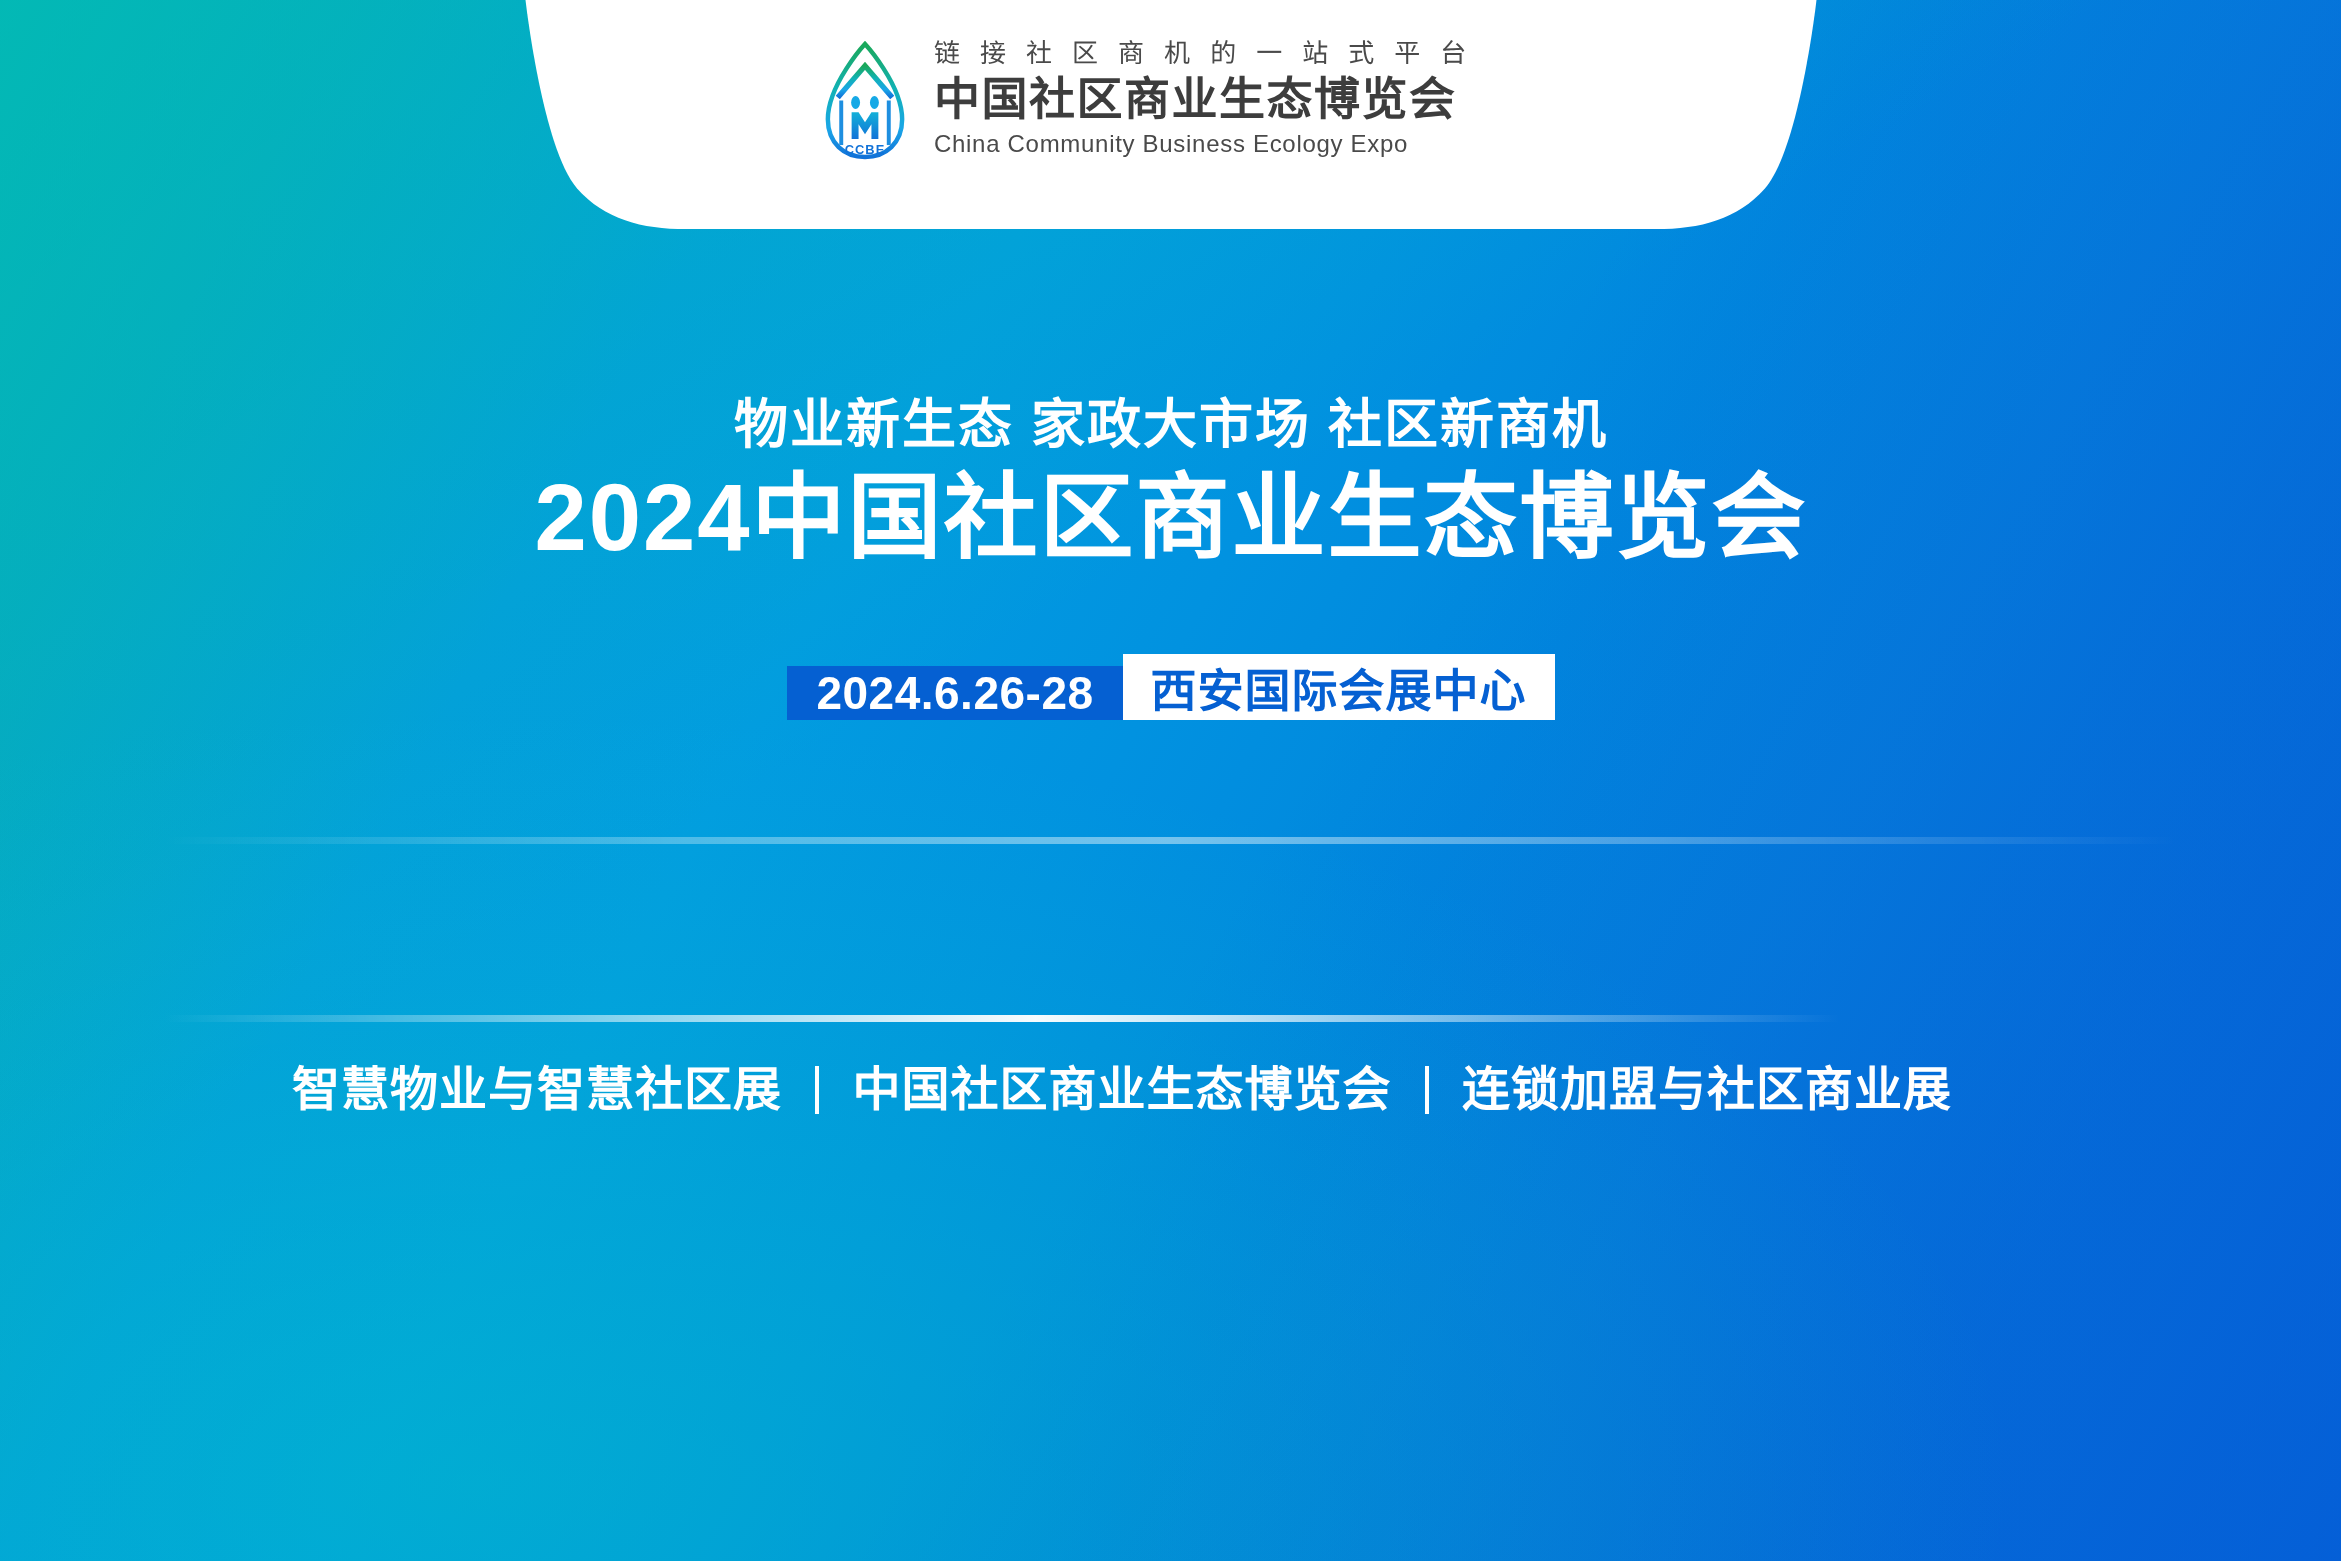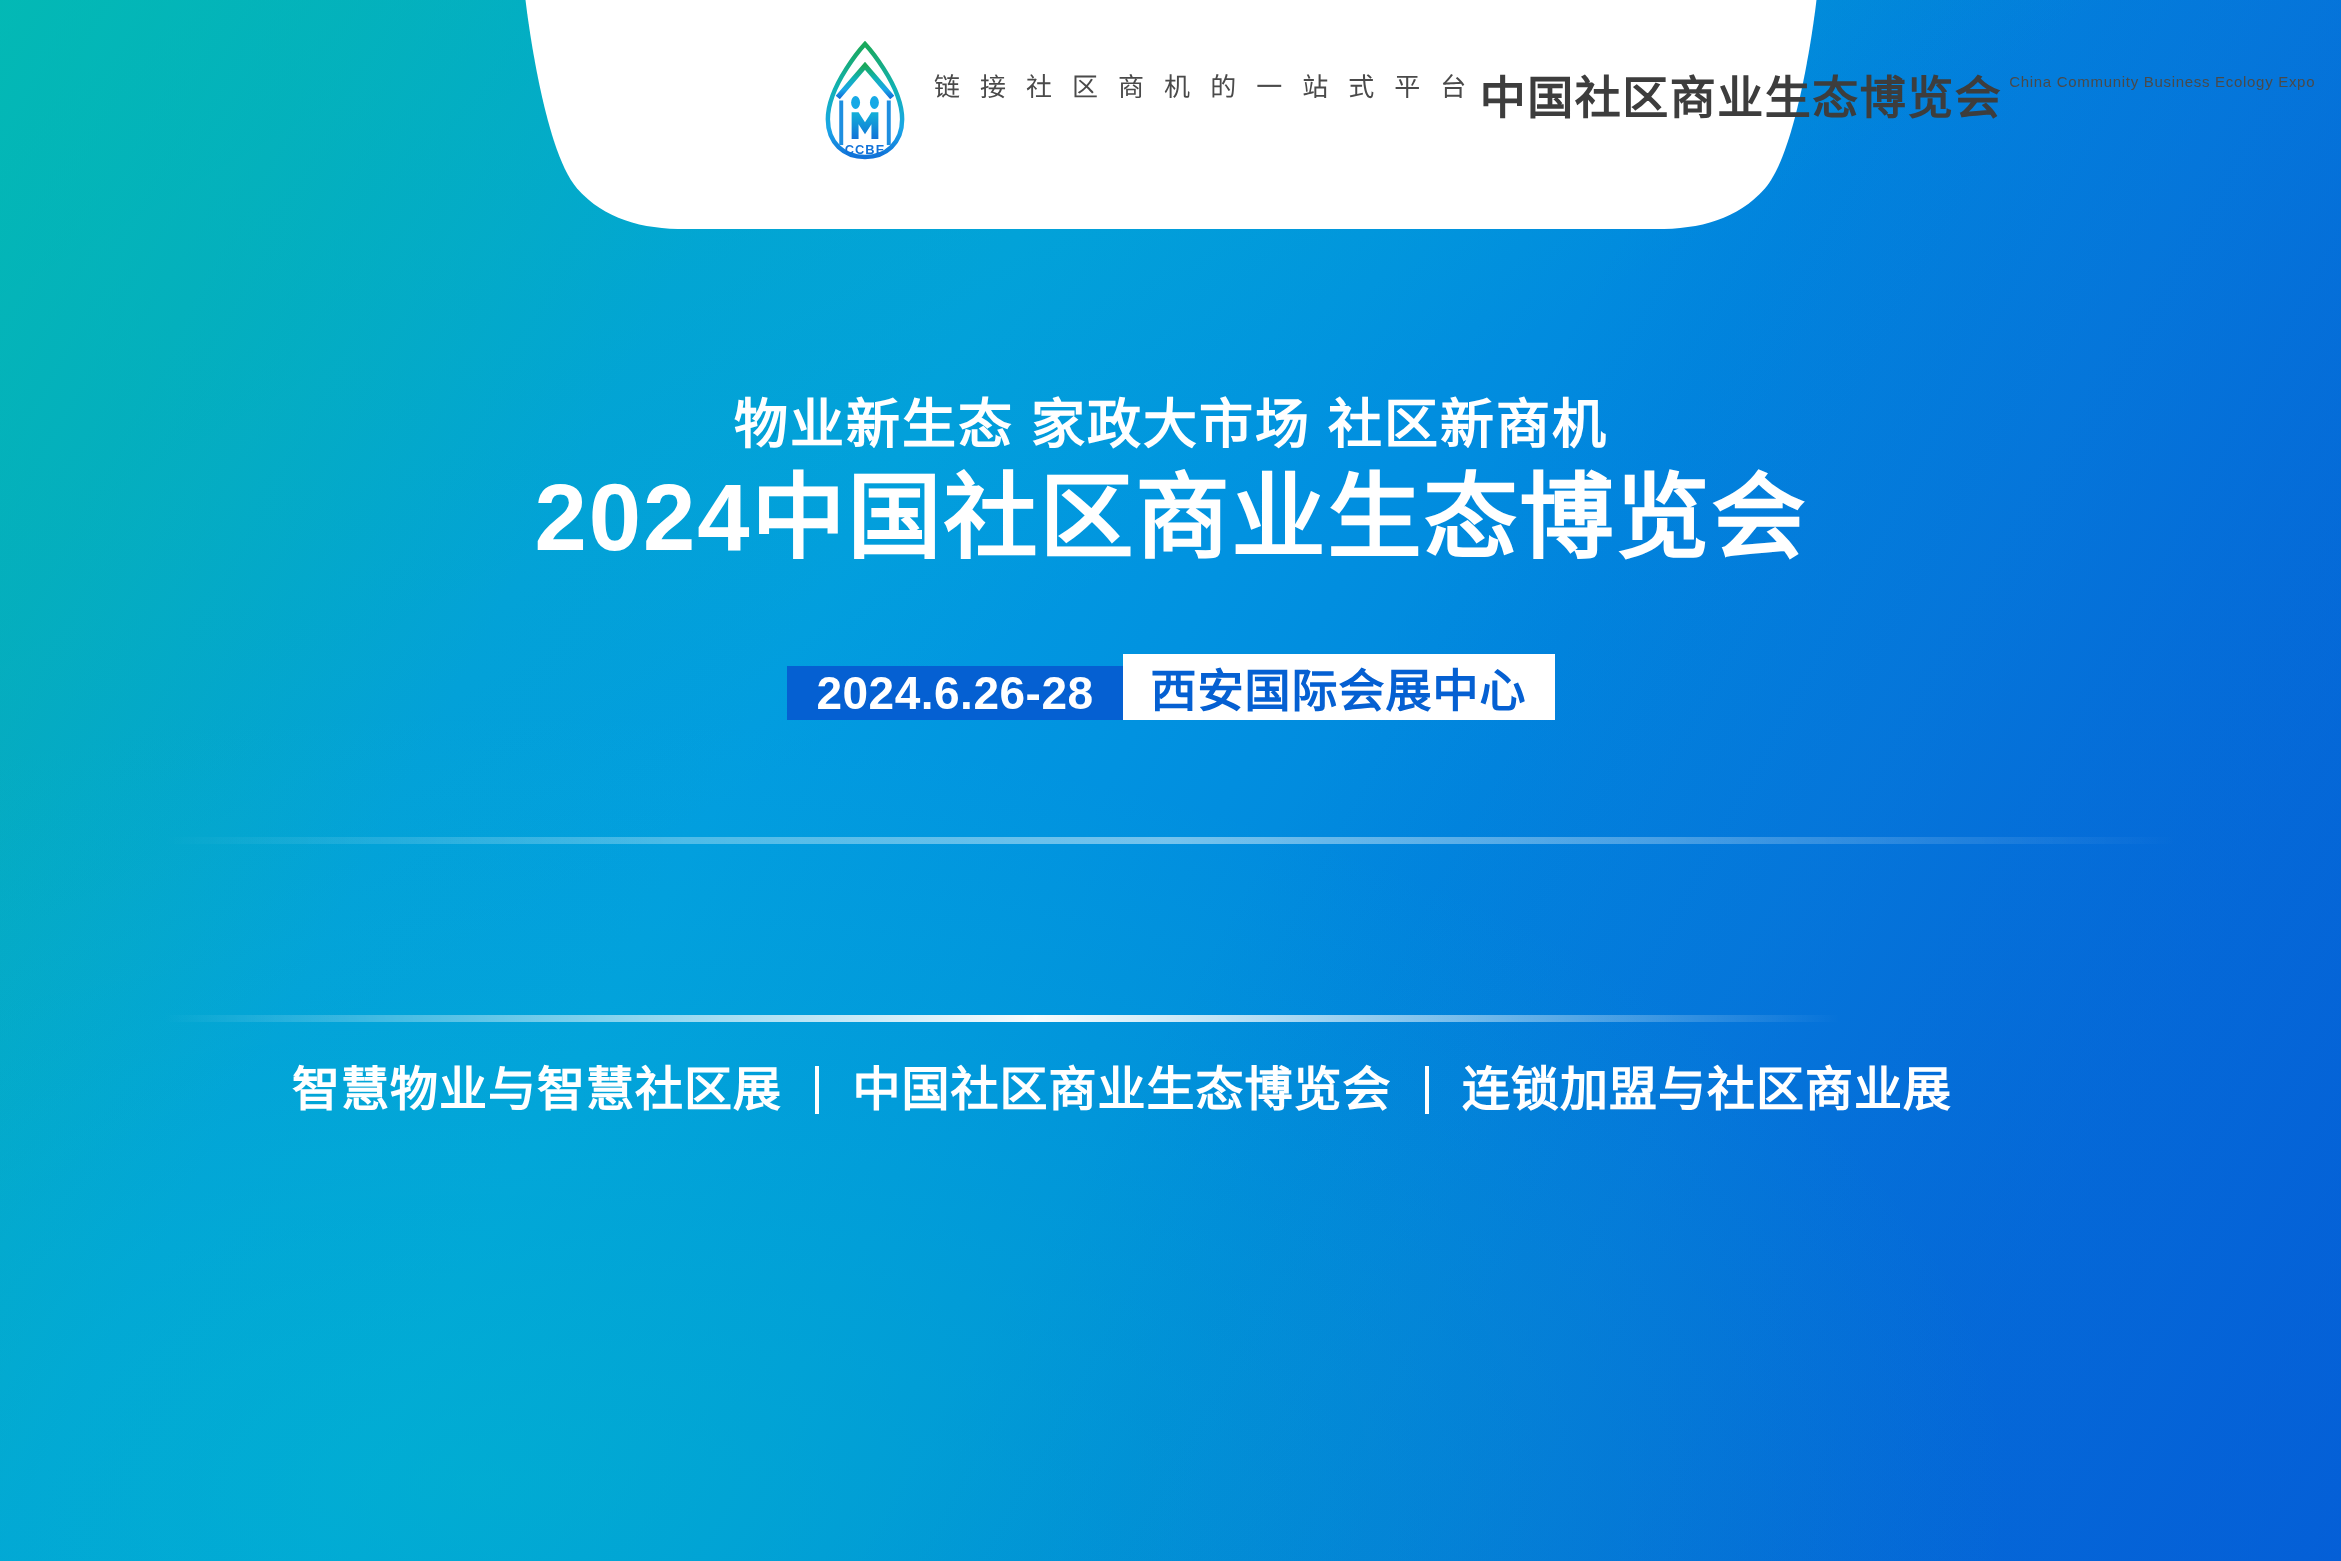--- a/index.html
+++ b/index.html
@@ -63,39 +63,39 @@
 
   .logo-block {
     position: absolute;
     left: 813px;
     top: 37px;
     display: flex;
     align-items: center;
     gap: 17px;
   }
   .logo-mark { width: 104px; height: 124px; display: block; }
-  .logo-text { display: flex; flex-direction: row; gap: 7px; }
+  .logo-text { display: flex; flex-direction: column; gap: 7px; }
   .logo-tagline {
     font-size: 26px;
     letter-spacing: 6.4px;
     color: #4a4a4a;
     font-weight: 400;
     line-height: 1.05;
     white-space: nowrap;
   }
   .logo-title-cn {
     font-size: 46px;
     font-weight: 700;
     color: #3d3d3d;
     letter-spacing: 1.5px;
     line-height: 1.08;
     white-space: nowrap;
   }
   .logo-title-en {
-    font-size: 15px;
+    font-size: 24px;
     font-weight: 400;
     color: #4a4a4a;
     letter-spacing: 0.7px;
     line-height: 1.1;
     white-space: nowrap;
   }
 
   
   .headline-stack {
     position: absolute;

